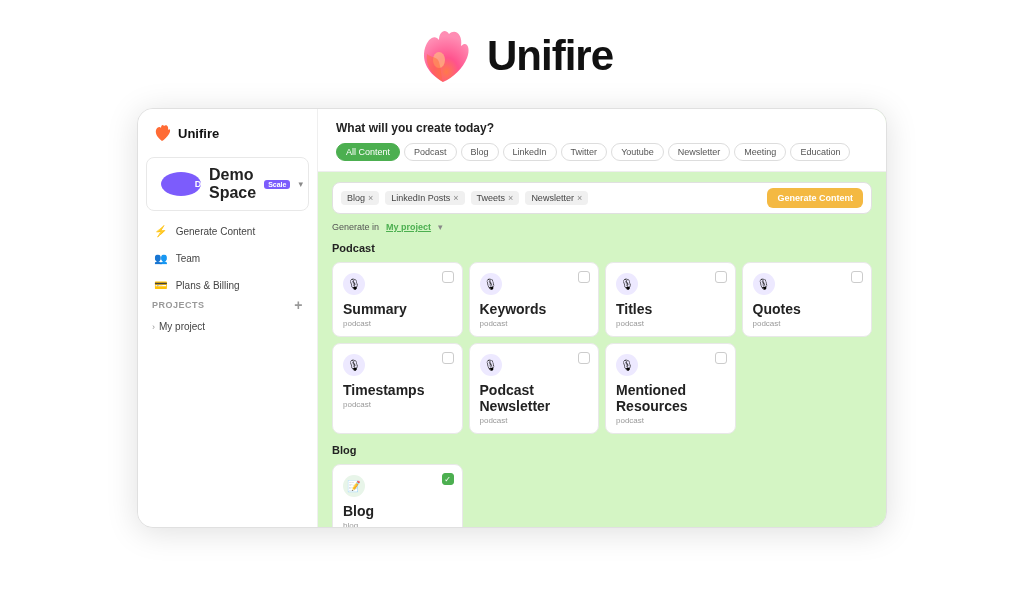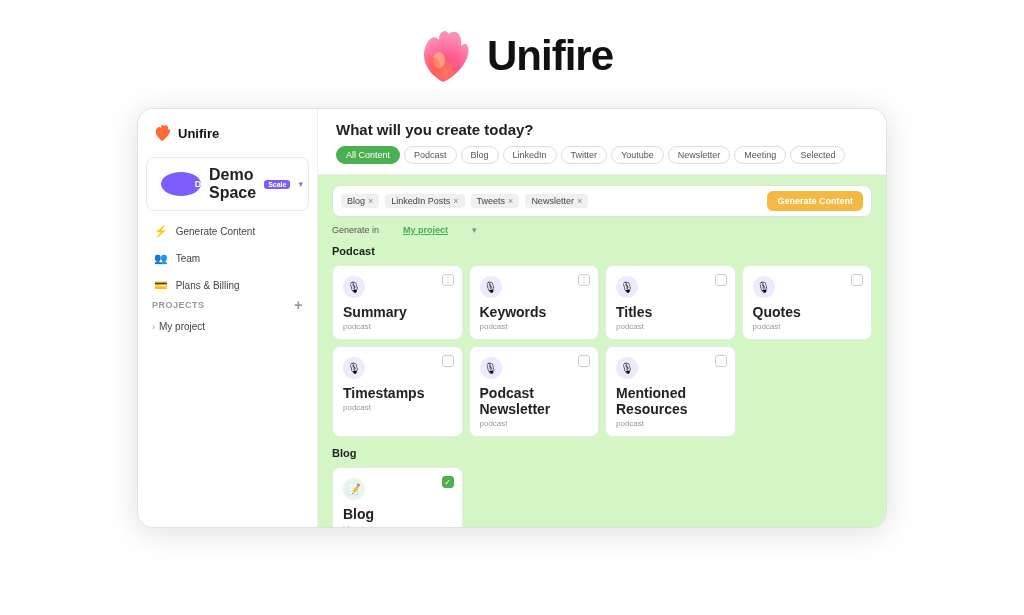--- a/index.html
+++ b/index.html
@@ -177,21 +177,21 @@
       display: flex;
       flex-direction: column;
       overflow: hidden;
     }
     .main-header {
       background: #fff;
       padding: 12px 18px 10px;
       border-bottom: 1px solid #eee;
     }
     .main-title {
-      font-size: 15px;
+      font-size: 12px;
       font-weight: 700;
       color: #222;
       margin-bottom: 8px;
     }
     .filter-tabs {
       display: flex;
       gap: 4px;
       flex-wrap: wrap;
     }
     .filter-tab {
@@ -255,21 +255,21 @@
       border-radius: 6px;
       padding: 5px 10px;
       font-size: 9px;
       font-weight: 700;
       cursor: pointer;
       white-space: nowrap;
     }
     .generate-in-row {
       display: flex;
       align-items: center;
-      gap: 24px;
+      gap: 7px;
       font-size: 9px;
       color: #555;
       margin-bottom: 10px;
     }
     .generate-in-link {
       color: #4caf50;
       font-weight: 600;
       text-decoration: underline;
       cursor: pointer;
     }
@@ -414,21 +414,21 @@
       <div class="main-title">What will you create today?</div>
       <div class="filter-tabs">
         <button class="filter-tab active">All Content</button>
         <button class="filter-tab">Podcast</button>
         <button class="filter-tab">Blog</button>
         <button class="filter-tab">LinkedIn</button>
         <button class="filter-tab">Twitter</button>
         <button class="filter-tab">Youtube</button>
         <button class="filter-tab">Newsletter</button>
         <button class="filter-tab">Meeting</button>
-        <button class="filter-tab">Selected</button>
+        <button class="filter-tab">Education</button>
       </div>
     </div>
 
     <div class="content-body">
 
       <div class="assets-bar">
         <div class="asset-tag">
           <span>Blog</span>
           <span class="asset-tag-x">×</span>
         </div>

